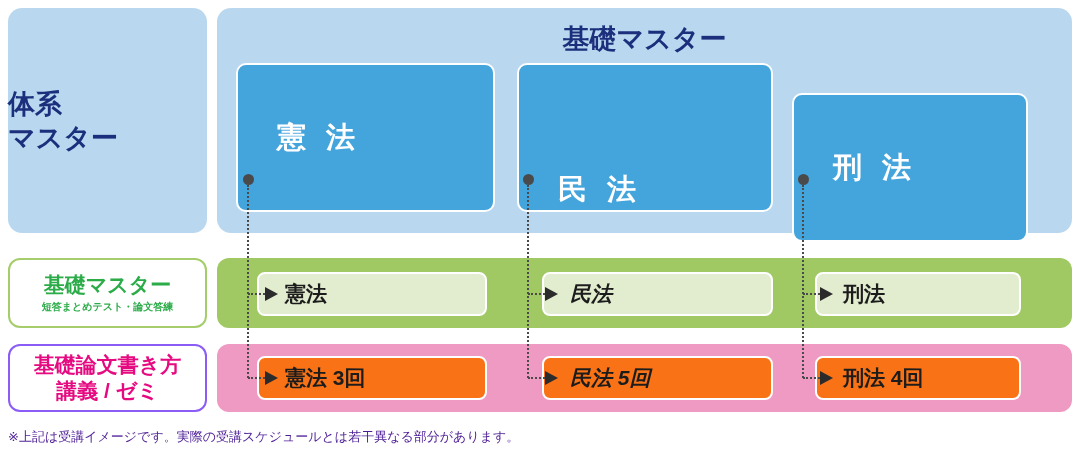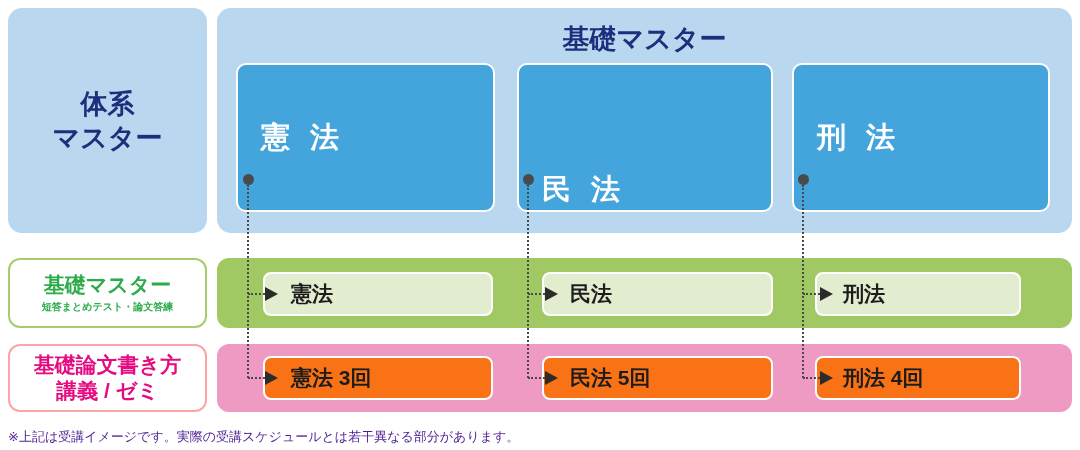--- a/index.html
+++ b/index.html
@@ -7,41 +7,41 @@
   body {
     font-family: "Liberation Sans", "DejaVu Sans", sans-serif;
     width:1080px; height:450px; position:relative; overflow:hidden;
   }
   #canvas { position:absolute; left:0; top:0; width:1080px; height:450px; background:#ffffff; }
 
   
   .taikei-box {
     position:absolute; left:8px; top:8px; width:199px; height:225px;
     background:#b9d8ef; border-radius:14px;
-    display:flex; flex-direction:column; align-items:center; justify-content:center;
+    display:flex; flex-direction:column; align-items:flex-start; justify-content:center;
     color:#1b2f7c; font-weight:bold; font-size:27px; line-height:34px; text-align:center;
   }
   .kiso-container {
     position:absolute; left:217px; top:8px; width:855px; height:225px;
     background:#b9d8ef; border-radius:14px;
   }
   .kiso-title {
     position:absolute; left:217px; top:21px; width:855px; text-align:center;
     color:#1b2f7c; font-weight:bold; font-size:27px;
   }
   .blue-box {
     position:absolute; top:63px; height:149px;
     background:#44a4dc; border:2px solid #ffffff; border-radius:10px;
     display:flex; align-items:center;
     color:#ffffff; font-weight:bold; font-size:29px; letter-spacing:6px;
-    padding-left:23px;
+    padding-left:39px;
   }
   .blue-box.c1 { left:236px; width:259px; }
   .blue-box.c2 { left:517px; width:256px;align-items:flex-end; }
-  .blue-box.c3 { left:792px; width:258px; }
+  .blue-box.c3 { left:792px; width:236px;margin-top:30px; }
 
   
   .green-label-box {
     position:absolute; left:8px; top:258px; width:199px; height:70px;
     background:#ffffff; border:2px solid #a6cd6b; border-radius:12px;
     display:flex; flex-direction:column; align-items:center; justify-content:center;
     color:#2cac49; text-align:center;
   }
   .green-label-box .l1 { font-weight:bold; font-size:21px; line-height:27px; }
   .green-label-box .l2 { font-weight:bold; font-size:10px; line-height:18px; }
@@ -51,28 +51,28 @@
   }
   .item-box {
     position:absolute; height:44px;
     border:2px solid #ffffff; border-radius:8px;
     display:flex; align-items:center;
     color:#1c1c1c; font-weight:bold; font-size:21px;
     padding-left:26px;
   }
   .item-box.green { top:272px; background:#e2ecce; }
   .item-box.pink  { top:356px; background:#f97316; }
-  .item-box.c1 { left:263px; width:230px; }
-  .item-box.c2 { left:542px; width:231px; }
+  .item-box.c1 { left:257px; width:230px; }
+  .item-box.c2 { left:542px; width:231px;font-style:italic; }
   .item-box.c3 { left:815px; width:206px; }
 
   
   .pink-label-box {
     position:absolute; left:8px; top:344px; width:199px; height:68px;
-    background:#ffffff; border:2px solid #fca5a5; border-radius:12px;
+    background:#ffffff; border:2px solid #8b5cf6; border-radius:12px;
     display:flex; flex-direction:column; align-items:center; justify-content:center;
     color:#e60a80; text-align:center;
   }
   .pink-label-box .l1, .pink-label-box .l2 { font-weight:bold; font-size:21px; line-height:26px; }
   .pink-container {
     position:absolute; left:217px; top:344px; width:855px; height:68px;
     background:#ef9ac2; border-radius:12px;
   }
 
   

